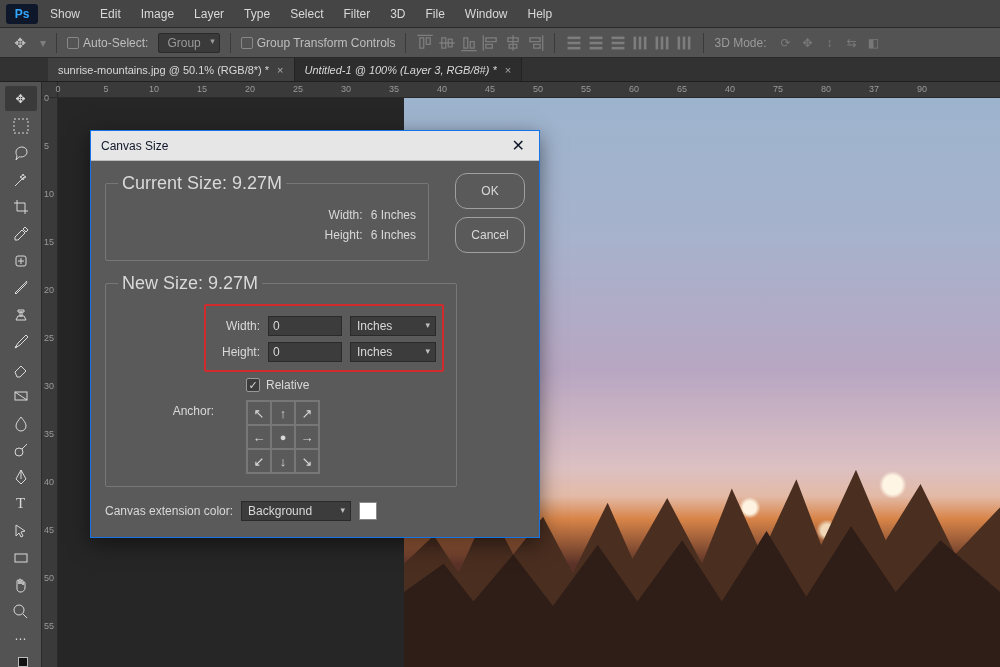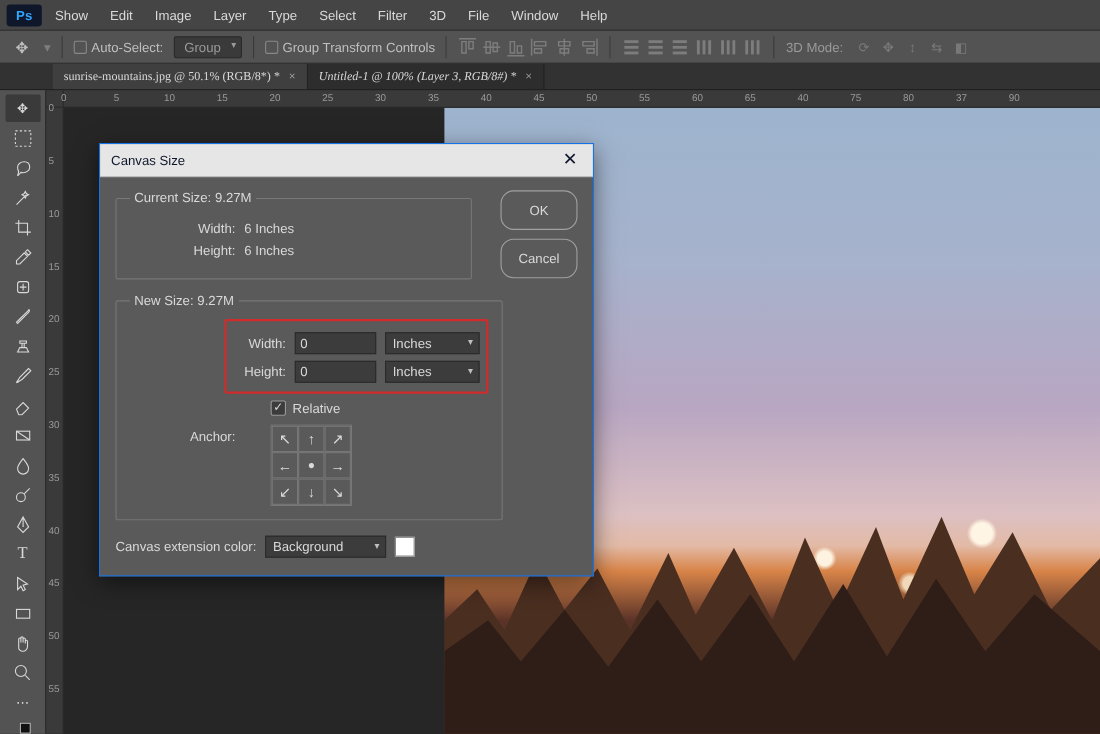--- a/index.html
+++ b/index.html
@@ -108,21 +108,20 @@
   }
   .align-btn svg { display: block; }
 
   
   .doctabs {
     height: 24px;
     background: var(--ps-bg-0);
     display: flex; align-items: stretch;
     padding-left: 48px;
     border-bottom: 1px solid #1f1f1f;
-    font-family: Liberation Serif, serif;
   }
   .doctab {
     padding: 0 10px;
     display: flex; align-items: center;
     color: var(--ps-text);
     font-size: 11px;
     gap: 8px;
     border-right: 1px solid #222;
     background: #2d2d2d;
     font-style: italic;
@@ -274,27 +273,28 @@
     color: var(--ps-text);
   }
   fieldset.box {
     border: 1px solid #777;
     border-radius: 2px;
     margin: 0 96px 12px 0;
     padding: 8px 12px 12px 12px;
   }
   fieldset.box legend {
     padding: 0 4px;
-    font-size: 12px;
+    font-size: 18px;
     color: var(--ps-text);
   }
   .row {
     display: flex; align-items: center;
     margin: 6px 0;
     gap: 8px;
+    justify-content: flex-end;
   }
   .lbl { width: 96px; text-align: right; }
   .txt-input {
     width: 74px; height: 20px;
     background: #3c3c3c;
     border: 1px solid #2a2a2a;
     color: var(--ps-text);
     padding: 0 4px;
     font-size: 12px;
   }

